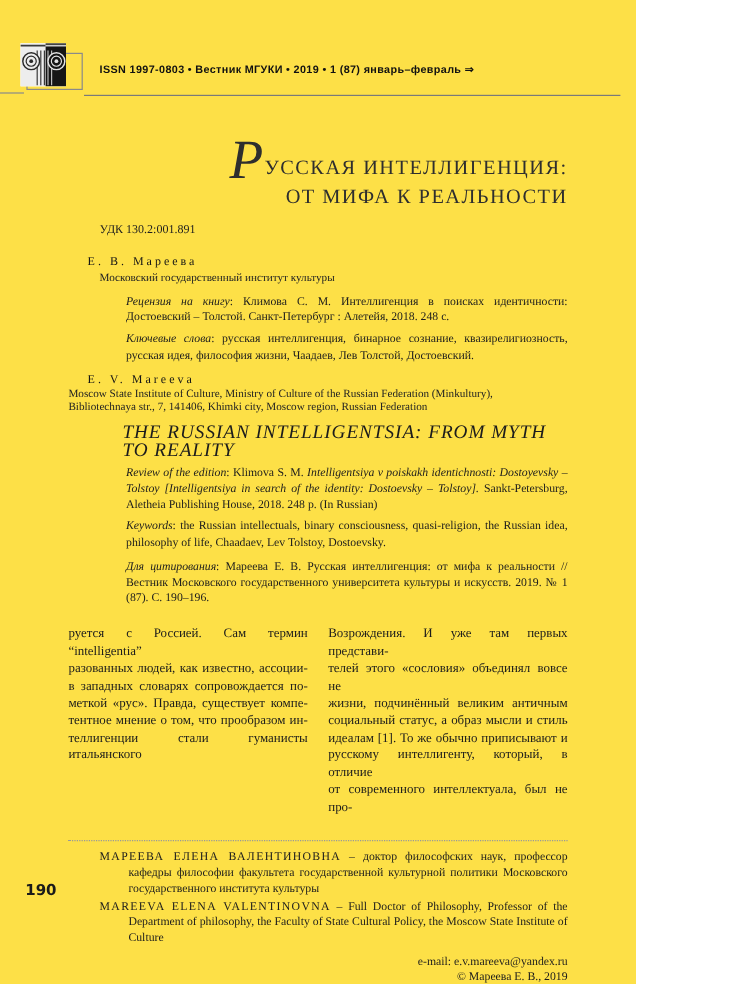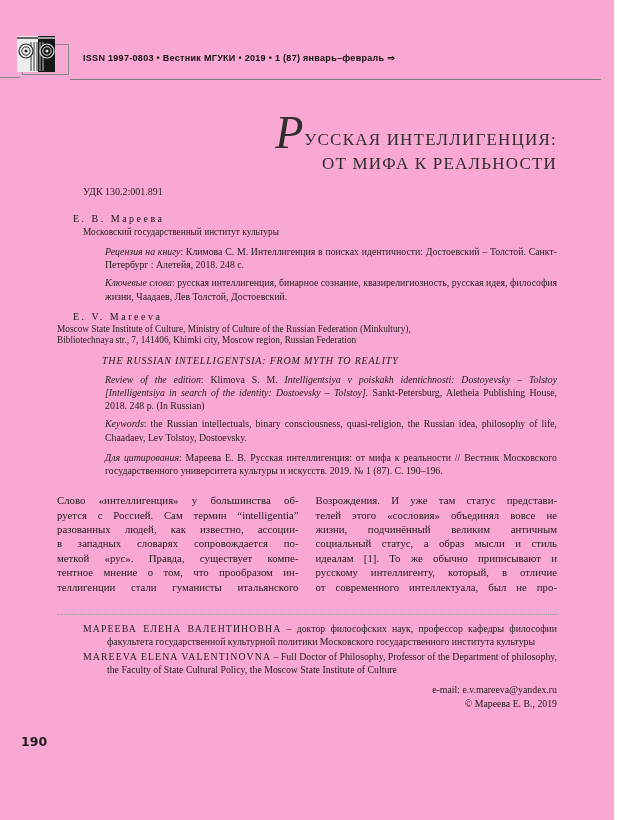--- a/index.html
+++ b/index.html
@@ -1,21 +1,21 @@
 <!DOCTYPE html>
 <html lang="ru"><head>
 <meta charset="utf-8">
 <style>
   html,body{margin:0;padding:0;}
   body{
     width:617px;height:820px;background:#ffffff;
     font-family:"Liberation Serif",serif;color:#1f1f1f;
     position:relative;overflow:hidden;
   }
-  .page{position:relative;width:614px;height:820px;background:#f9a8d4;}
+  .page{position:relative;width:530px;height:820px;background:#fde047;}
 
   
   .header{position:absolute;top:0;left:0;right:0;height:92px;}
   .logo-frame{position:absolute;left:22px;top:44px;width:45px;height:29px;border:1px solid #8a8a8a;}
   .logo{position:absolute;left:17px;top:36px;width:38px;height:36px;background:#fff;}
   .rule-stub{position:absolute;left:0;top:77px;width:20px;border-top:1px solid #8a8a8a;}
   .rule-main{position:absolute;left:70px;right:13px;top:79px;border-top:1px solid #7a7a7a;}
   .issn{
     position:absolute;left:83px;top:53px;
     font-family:"Liberation Sans",sans-serif;font-weight:bold;
@@ -51,21 +51,21 @@
   }
   .abstract.ru1{margin-top:7px;}
   .abstract.ru2{margin-top:5px;}
   .abstract.en1{margin-top:5px;}
   .abstract.en2{margin-top:5px;}
   .abstract.cite{margin-top:7px;}
   .it{font-style:italic;}
 
   .en-title{
     margin-top:6px;margin-left:45px;
-    font-style:italic;font-size:10px;letter-spacing:.8px;line-height:15px;color:#1c1c1c;
+    font-style:italic;font-size:16px;letter-spacing:.8px;line-height:15px;color:#1c1c1c;
   }
 
   .columns{margin-top:16px;display:flex;gap:17px;}
   .col{flex:1 1 0;font-size:10.8px;line-height:14.4px;color:#1b1b1b;}
   .bline{text-align:justify;text-align-last:justify;}
 
   .dotted{margin-top:20px;border-top:1px dotted #999;height:0;}
 
   .bio{
     margin-top:7px;margin-left:26px;padding-left:24px;text-indent:-24px;
@@ -140,30 +140,29 @@
     <div class="en-title">THE RUSSIAN INTELLIGENTSIA: FROM MYTH TO REALITY</div>
 
     <div class="abstract en1"><span class="it">Review of the edition</span><span>: Klimova S. M.  </span><span class="it">Intelligentsiya v poiskakh identichnosti: Dostoyevsky – Tolstoy [Intelligentsiya in search of the identity: Dostoevsky – Tolstoy].</span><span> Sankt-Petersburg, Aletheia Publishing House, 2018. 248 p. (In Russian)</span></div>
 
     <div class="abstract en2"><span class="it">Keywords</span><span>: the Russian intellectuals, binary consciousness, quasi-religion, the Russian idea, philosophy of life, Chaadaev, Lev Tolstoy, Dostoevsky.</span></div>
 
     <div class="abstract cite"><span class="it">Для цитирования</span><span>: Мареева Е. В.  Русская интеллигенция: от мифа к реальности // Вестник Московского государственного университета культуры и искусств. 2019. № 1 (87). С. 190–196.</span></div>
 
     <div class="columns">
       <div class="col">
-          <div class="bline">Слово «интеллигенция» у большинства об-</div>
           <div class="bline">руется с Россией. Сам термин “intelligentia”</div>
           <div class="bline">разованных людей, как известно, ассоции-</div>
           <div class="bline">в западных словарях сопровождается по-</div>
           <div class="bline">меткой «рус». Правда, существует компе-</div>
           <div class="bline">тентное мнение о том, что прообразом ин-</div>
           <div class="bline">теллигенции стали гуманисты итальянского</div>
         </div>
       <div class="col">
-          <div class="bline">Возрождения. И уже там статус представи-</div>
+          <div class="bline">Возрождения. И уже там первых представи-</div>
           <div class="bline">телей этого «сословия» объединял вовсе не</div>
           <div class="bline">жизни, подчинённый великим античным</div>
           <div class="bline">социальный статус, а образ мысли и стиль</div>
           <div class="bline">идеалам [1]. То же обычно приписывают и</div>
           <div class="bline">русскому интеллигенту, который, в отличие</div>
           <div class="bline">от современного интеллектуала, был не про-</div>
         </div>
     </div>
 
     <div class="dotted"></div>

